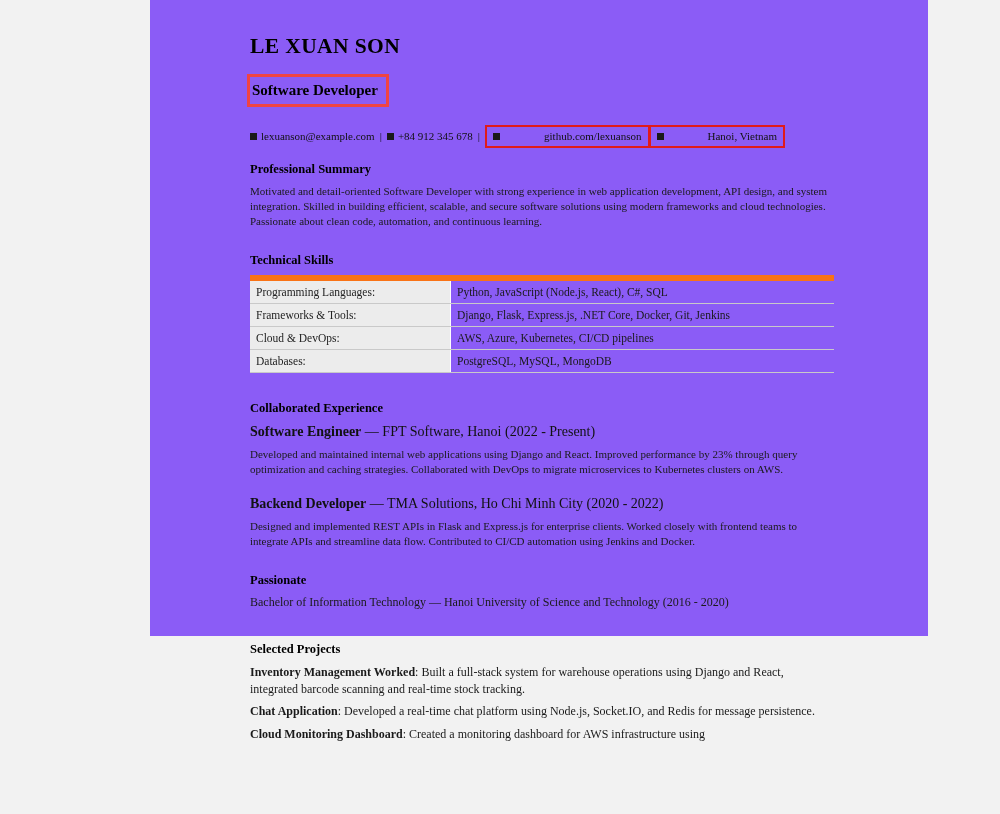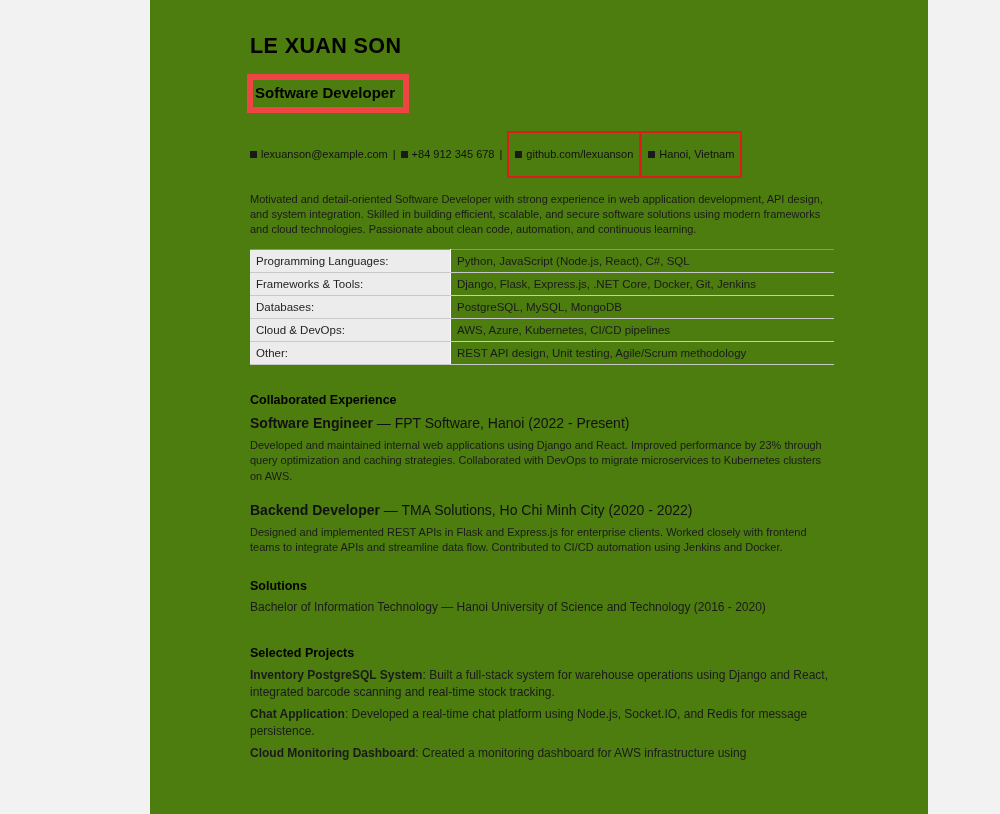--- a/index.html
+++ b/index.html
@@ -11,41 +11,42 @@
     height: 814px;
     background: #f2f2f2;
     font-family: "Liberation Sans", sans-serif;
     overflow: hidden;
   }
   .page {
     position: absolute;
     left: 150px;
     top: 0;
     width: 778px;
-    height: 814px;
-    background: #4d7c0f;
+    height: 636px;
+    background: #8b5cf6;
     box-sizing: border-box;
+    font-family: Liberation Serif, serif;
   }
   .content {
     position: absolute;
     left: 100px;
     top: 34px;
     width: 584px;
   }
   .name {
     font-size: 21.5px;
     font-weight: bold;
     letter-spacing: 0.4px;
     color: #000;
     margin: 0 0 14px 0;
     line-height: 1.2;
   }
   .title-wrap {
     display: inline-block;
-    border: 6px solid #ef4444;
+    border: 3px solid #ef4444;
     padding: 4px 8px 5px 2px;
     margin: 0 0 6px -3px;
   }
   .job-title {
     font-size: 15px;
     font-weight: bold;
     color: #000;
     line-height: 1.1;
   }
   .contact-line {
@@ -64,24 +65,25 @@
     height: 7px;
     background: #1a1a1a;
     margin-right: 4px;
   }
   .sep {
     margin: 0 5px;
     color: #111;
   }
   .boxed {
     border: 2px solid #e01b1b;
-    padding: 16px 6px;
+    padding: 4px 6px;
     display: inline-flex;
     align-items: center;
     line-height: 1;
+    gap: 40px;
   }
   .boxed + .boxed {
     margin-left: -1px;
   }
   .section-head {
     font-size: 12.5px;
     font-weight: bold;
     color: #000;
     margin: 14px 0 7px 0;
   }
@@ -104,21 +106,21 @@
     border-bottom: 1px solid #c9c9c9;
     vertical-align: middle;
   }
   table.skills td.k {
     width: 188px;
     background: #ececec;
     border-right: 1px solid #ffffff;
     color: #222;
   }
   table.skills tr:first-child td {
-    border-top: 1px solid #f97316;
+    border-top: 6px solid #f97316;
   }
   .job-head {
     font-size: 14px;
     color: #111;
     margin: 8px 0 7px 0;
   }
   .job-head b {
     font-weight: bold;
   }
   .edu-line {
@@ -160,46 +162,44 @@
       <span class="boxed">
         <span class="sq"></span>
         <span>github.com/lexuanson</span>
       </span>
       <span class="boxed">
         <span class="sq"></span>
         <span>Hanoi, Vietnam</span>
       </span>
     </div>
 
+    <div class="section-head">Professional Summary</div>
     <p class="para">Motivated and detail-oriented Software Developer with strong experience in web application development, API design, and system integration. Skilled in building efficient, scalable, and secure software solutions using modern frameworks and cloud technologies. Passionate about clean code, automation, and continuous learning.</p>
 
     <div class="spacer-sm"></div>
 
+    <div class="section-head">Technical Skills</div>
     <table class="skills">
       <tbody>
         <tr>
           <td class="k">Programming Languages:</td>
           <td>Python, JavaScript (Node.js, React), C#, SQL</td>
         </tr>
         <tr>
           <td class="k">Frameworks &amp; Tools:</td>
           <td>Django, Flask, Express.js, .NET Core, Docker, Git, Jenkins</td>
         </tr>
         <tr>
+          <td class="k">Cloud &amp; DevOps:</td>
+          <td>AWS, Azure, Kubernetes, CI/CD pipelines</td>
+        </tr>
+        <tr>
           <td class="k">Databases:</td>
           <td>PostgreSQL, MySQL, MongoDB</td>
         </tr>
-        <tr>
-          <td class="k">Cloud &amp; DevOps:</td>
-          <td>AWS, Azure, Kubernetes, CI/CD pipelines</td>
-        </tr>
-        <tr>
-          <td class="k">Other:</td>
-          <td>REST API design, Unit testing, Agile/Scrum methodology</td>
-        </tr>
       </tbody>
     </table>
 
     <div class="spacer-sm"></div>
 
     <div class="section-head">Collaborated Experience</div>
 
     <div class="job-head">
       <b>Software Engineer</b><span> — FPT Software, Hanoi (2022 - Present)</span>
     </div>
@@ -207,29 +207,29 @@
 
     <div class="spacer-sm"></div>
 
     <div class="job-head">
       <b>Backend Developer</b><span> — TMA Solutions, Ho Chi Minh City (2020 - 2022)</span>
     </div>
     <p class="para">Designed and implemented REST APIs in Flask and Express.js for enterprise clients. Worked closely with frontend teams to integrate APIs and streamline data flow. Contributed to CI/CD automation using Jenkins and Docker.</p>
 
     <div class="spacer-sm"></div>
 
-    <div class="section-head">Solutions</div>
+    <div class="section-head">Passionate</div>
     <p class="edu-line">Bachelor of Information Technology — Hanoi University of Science and Technology (2016 - 2020)</p>
 
     <div class="spacer-md"></div>
 
     <div class="section-head">Selected Projects</div>
 
     <p class="proj">
-      <b>Inventory PostgreSQL System</b><span>: Built a full-stack system for warehouse operations using Django and React, integrated barcode scanning and real-time stock tracking.</span>
+      <b>Inventory Management Worked</b><span>: Built a full-stack system for warehouse operations using Django and React, integrated barcode scanning and real-time stock tracking.</span>
     </p>
     <p class="proj">
       <b>Chat Application</b><span>: Developed a real-time chat platform using Node.js, Socket.IO, and Redis for message persistence.</span>
     </p>
     <p class="proj">
       <b>Cloud Monitoring Dashboard</b><span>: Created a monitoring dashboard for AWS infrastructure using</span>
     </p>
 
   </div>
 </div>

